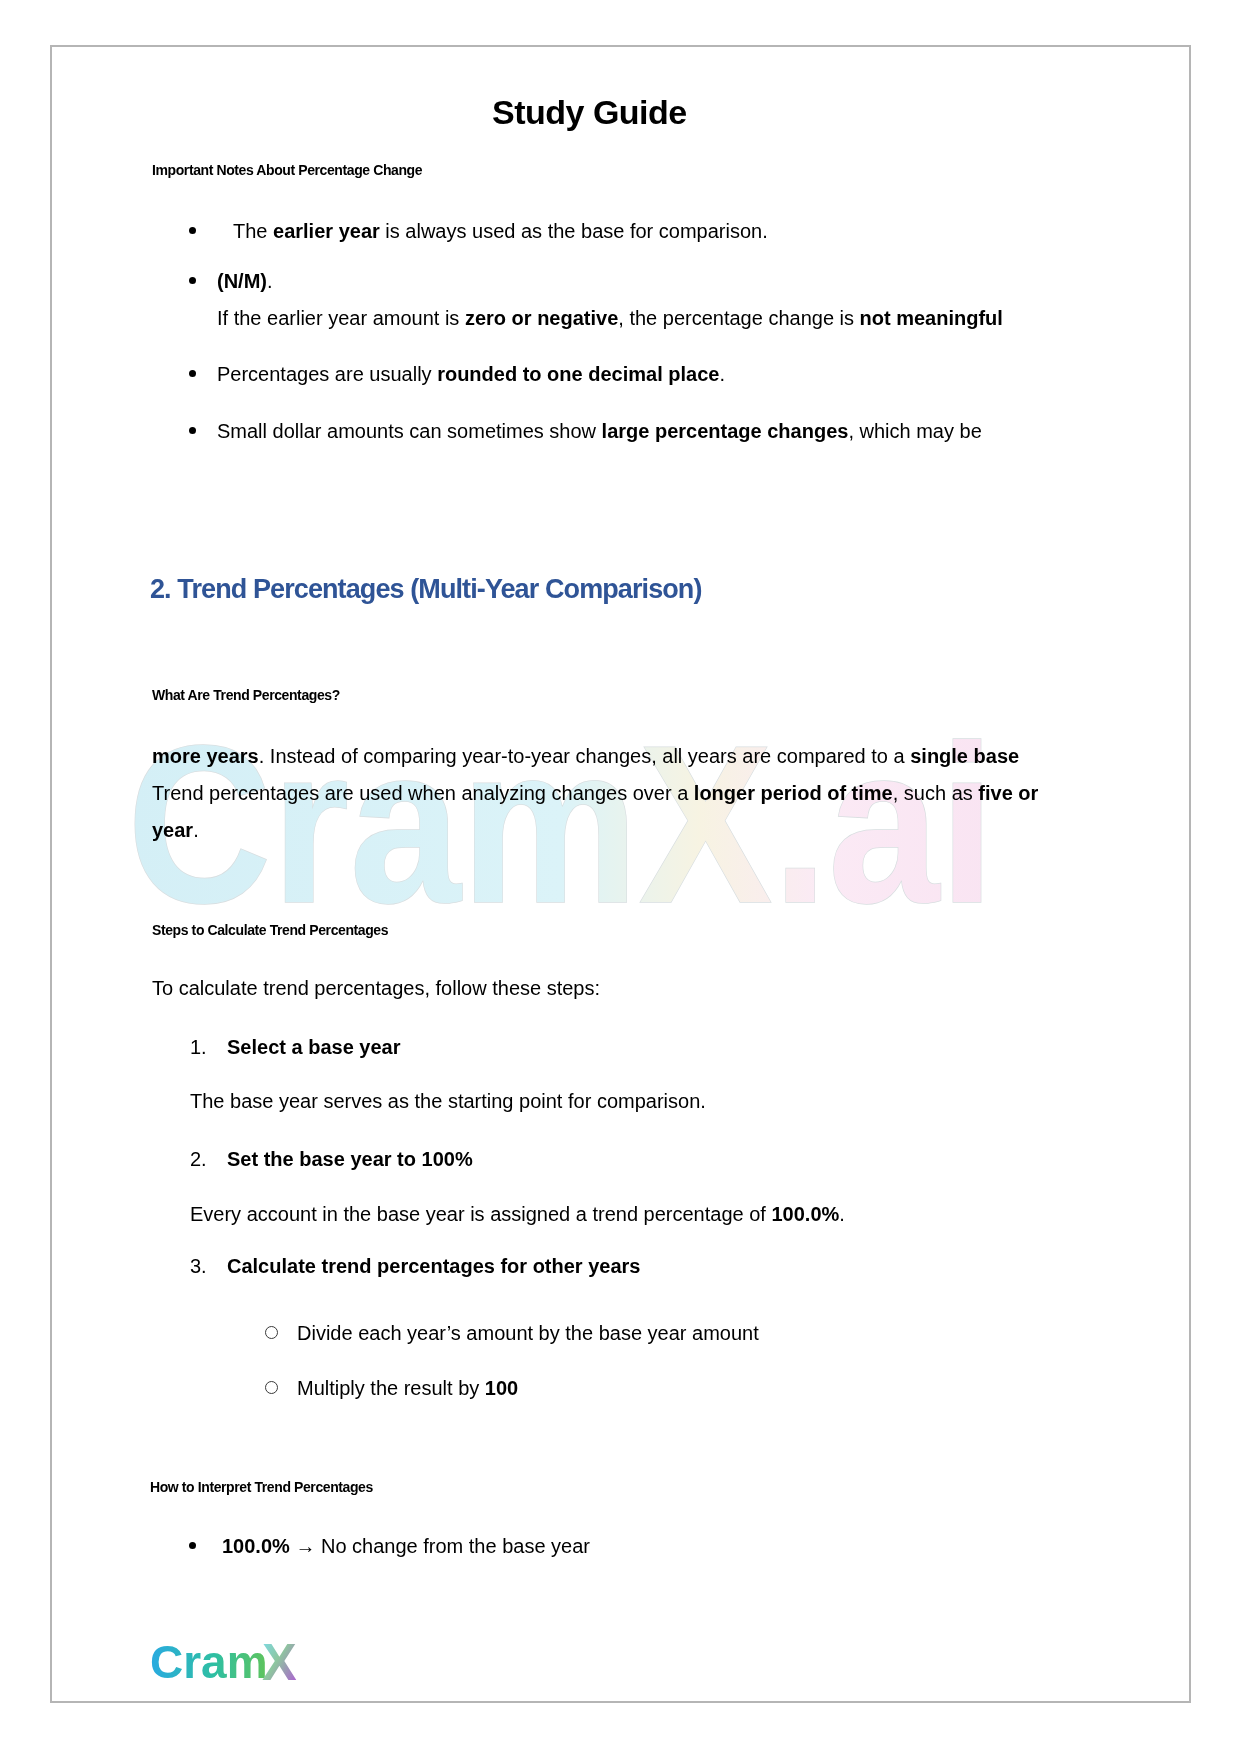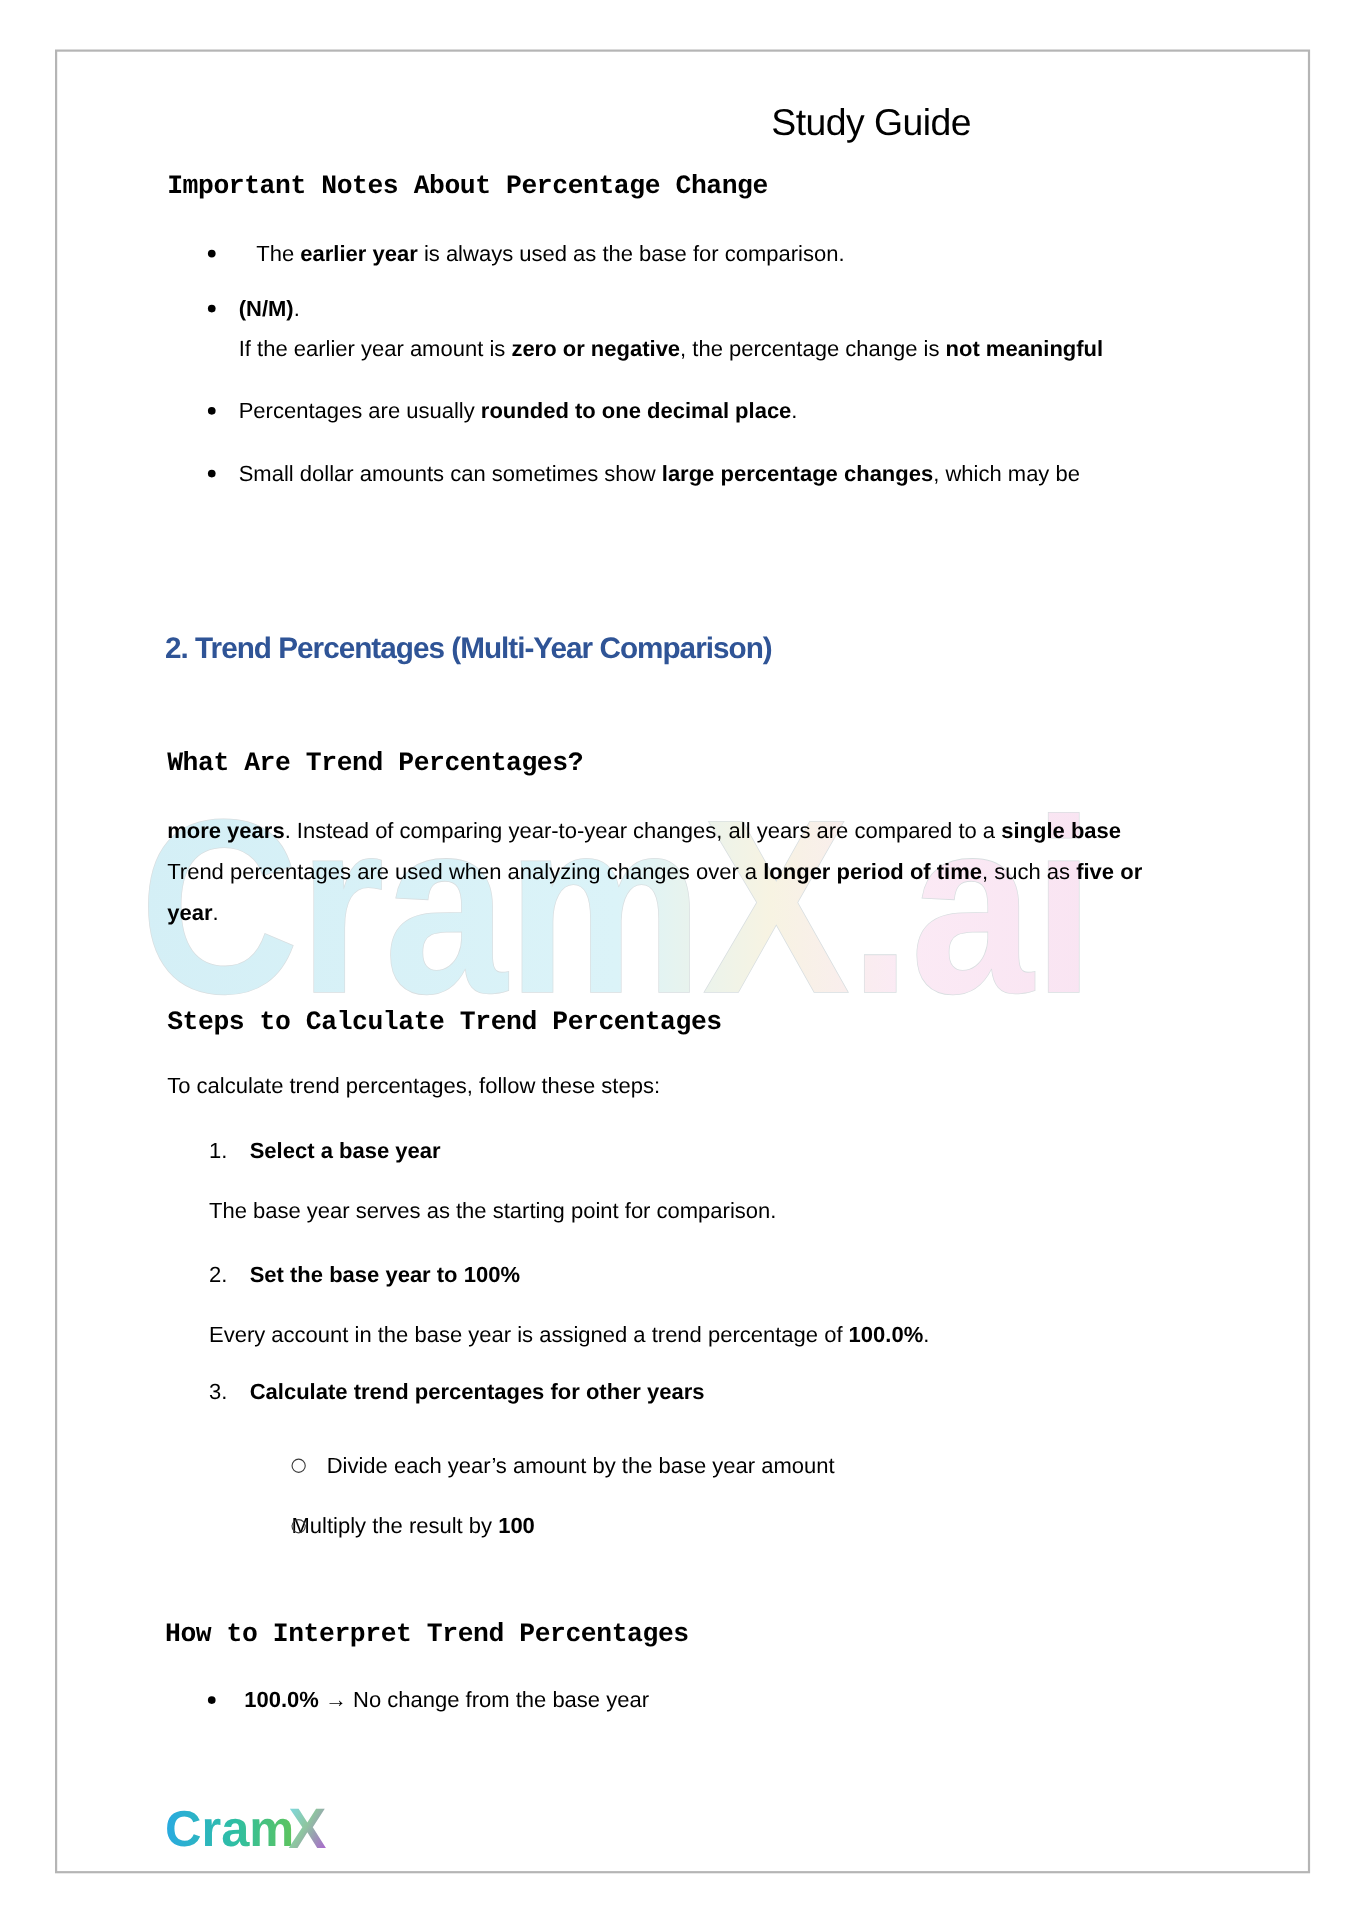--- a/index.html
+++ b/index.html
@@ -6,25 +6,25 @@
   body{
     width:1241px;height:1754px;background:#ffffff;position:relative;overflow:hidden;
     font-family:"Liberation Sans","DejaVu Sans",sans-serif;color:#000;
   }
   .page{
     position:absolute;left:50px;top:45px;width:1141px;height:1658px;
     box-sizing:border-box;border:2px solid #b5b5b5;background:#fff;
   }
   .abs{position:absolute;white-space:nowrap;}
   .doc-title{
-    left:440px;top:45px;width:600px;text-align:center;
-    font-size:34px;font-weight:normal;line-height:40px;letter-spacing:-0.5px;
+    left:440px;top:45px;width:600px;text-align:left;
+    font-size:34px;font-weight:bold;line-height:40px;letter-spacing:-0.5px;
   }
   .h3{
-    font-size:24px;font-weight:bold;line-height:26px;letter-spacing:-0.4px;font-family:Liberation Mono, monospace;
+    font-size:14px;font-weight:bold;line-height:26px;letter-spacing:-0.4px;
   }
   .h2{
     font-size:27px;font-weight:bold;line-height:34px;letter-spacing:-0.9px;
     color:#2F5496;
   }
   .row{font-size:20px;line-height:37px;}
   .row .b, .seg-b{font-weight:bold;}
   .dot{
     position:absolute;left:0;top:14px;width:7px;height:7px;border-radius:50%;
     background:#000;
@@ -115,21 +115,21 @@
       <span class="num">3.</span><span class="txt"><span class="seg-b">Calculate trend percentages for other years</span></span>
     </div>
 
     <div class="abs row" style="left:213px;top:1268px">
       <span class="ring"></span>
       <span class="txt" style="margin-left:32px"><span>Divide each year’s amount by the base year amount</span></span>
     </div>
 
     <div class="abs row" style="left:213px;top:1323px">
       <span class="ring"></span>
-      <span class="txt" style=""><span>Multiply the result by </span><span class="seg-b">100</span></span>
+      <span class="txt" style="margin-left:32px"><span>Multiply the result by </span><span class="seg-b">100</span></span>
     </div>
 
     <div class="abs h3" style="left:98px;top:1427px">How to Interpret Trend Percentages</div>
 
     <div class="abs row" style="left:137px;top:1481px">
       <span class="dot"></span>
       <span class="txt" style="margin-left:33px"><span class="seg-b">100.0%</span><span> → No change from the base year</span></span>
     </div>
 
     <svg class="logo" viewBox="0 0 180 62">

